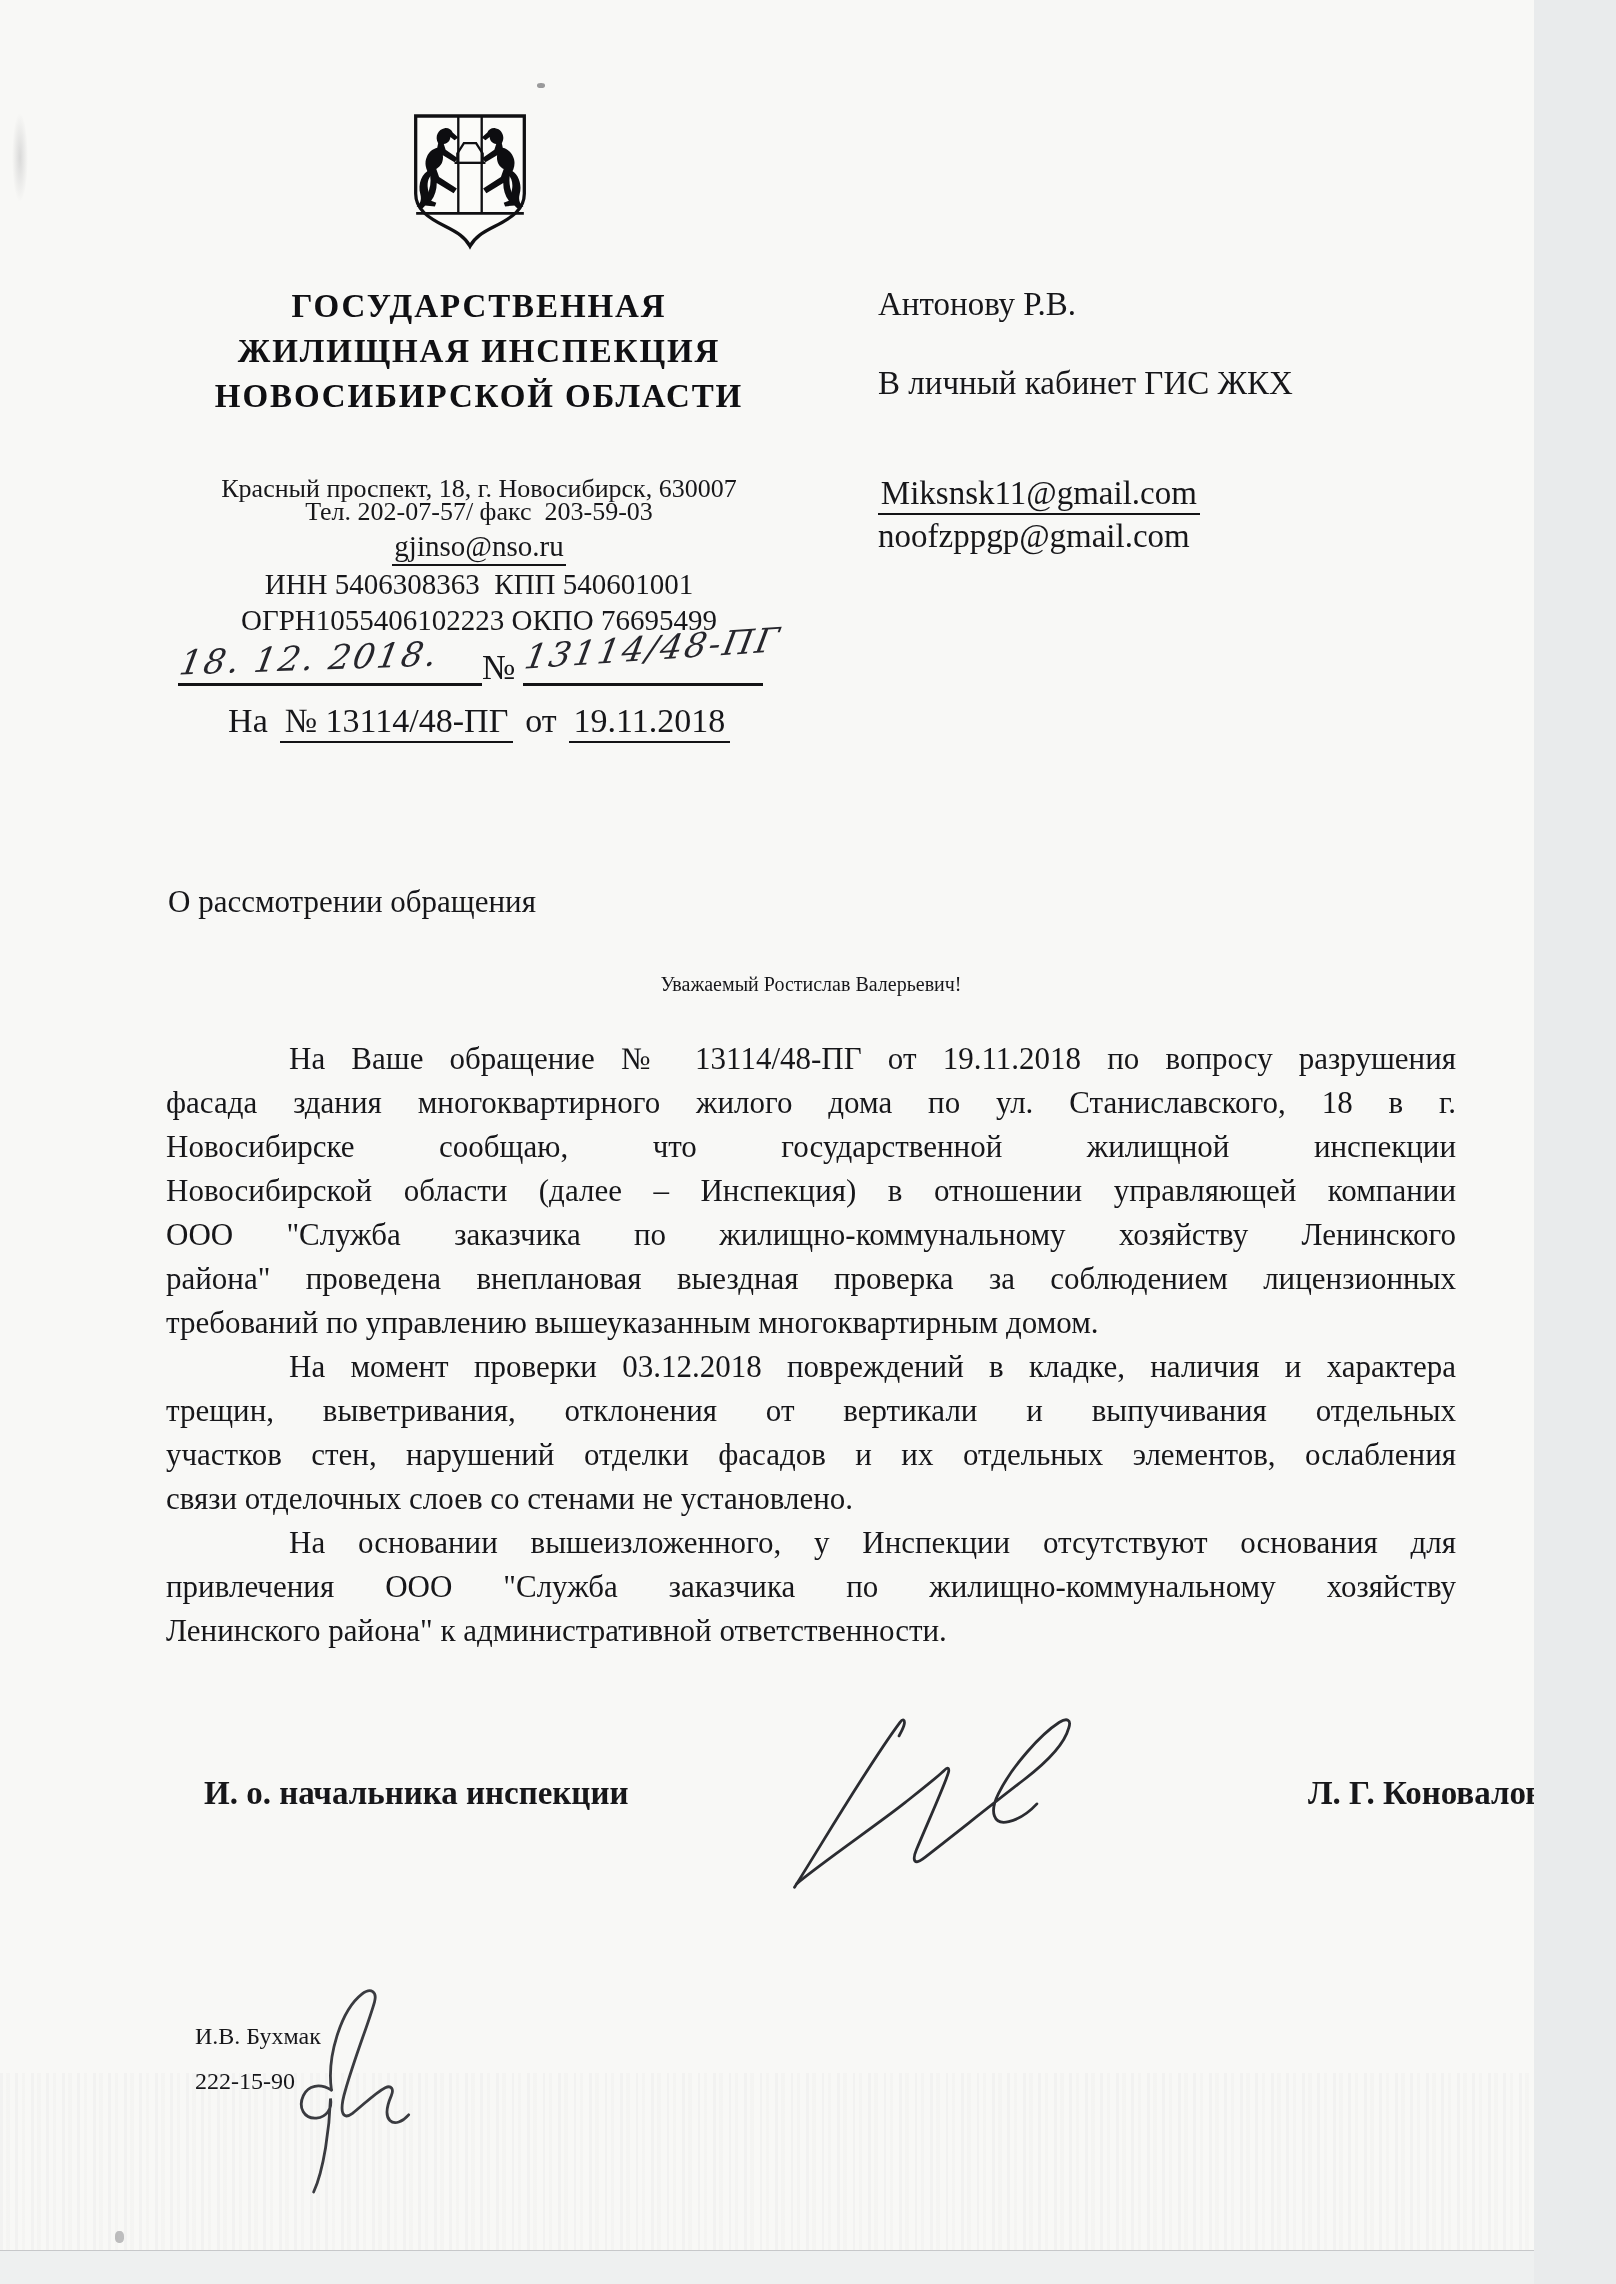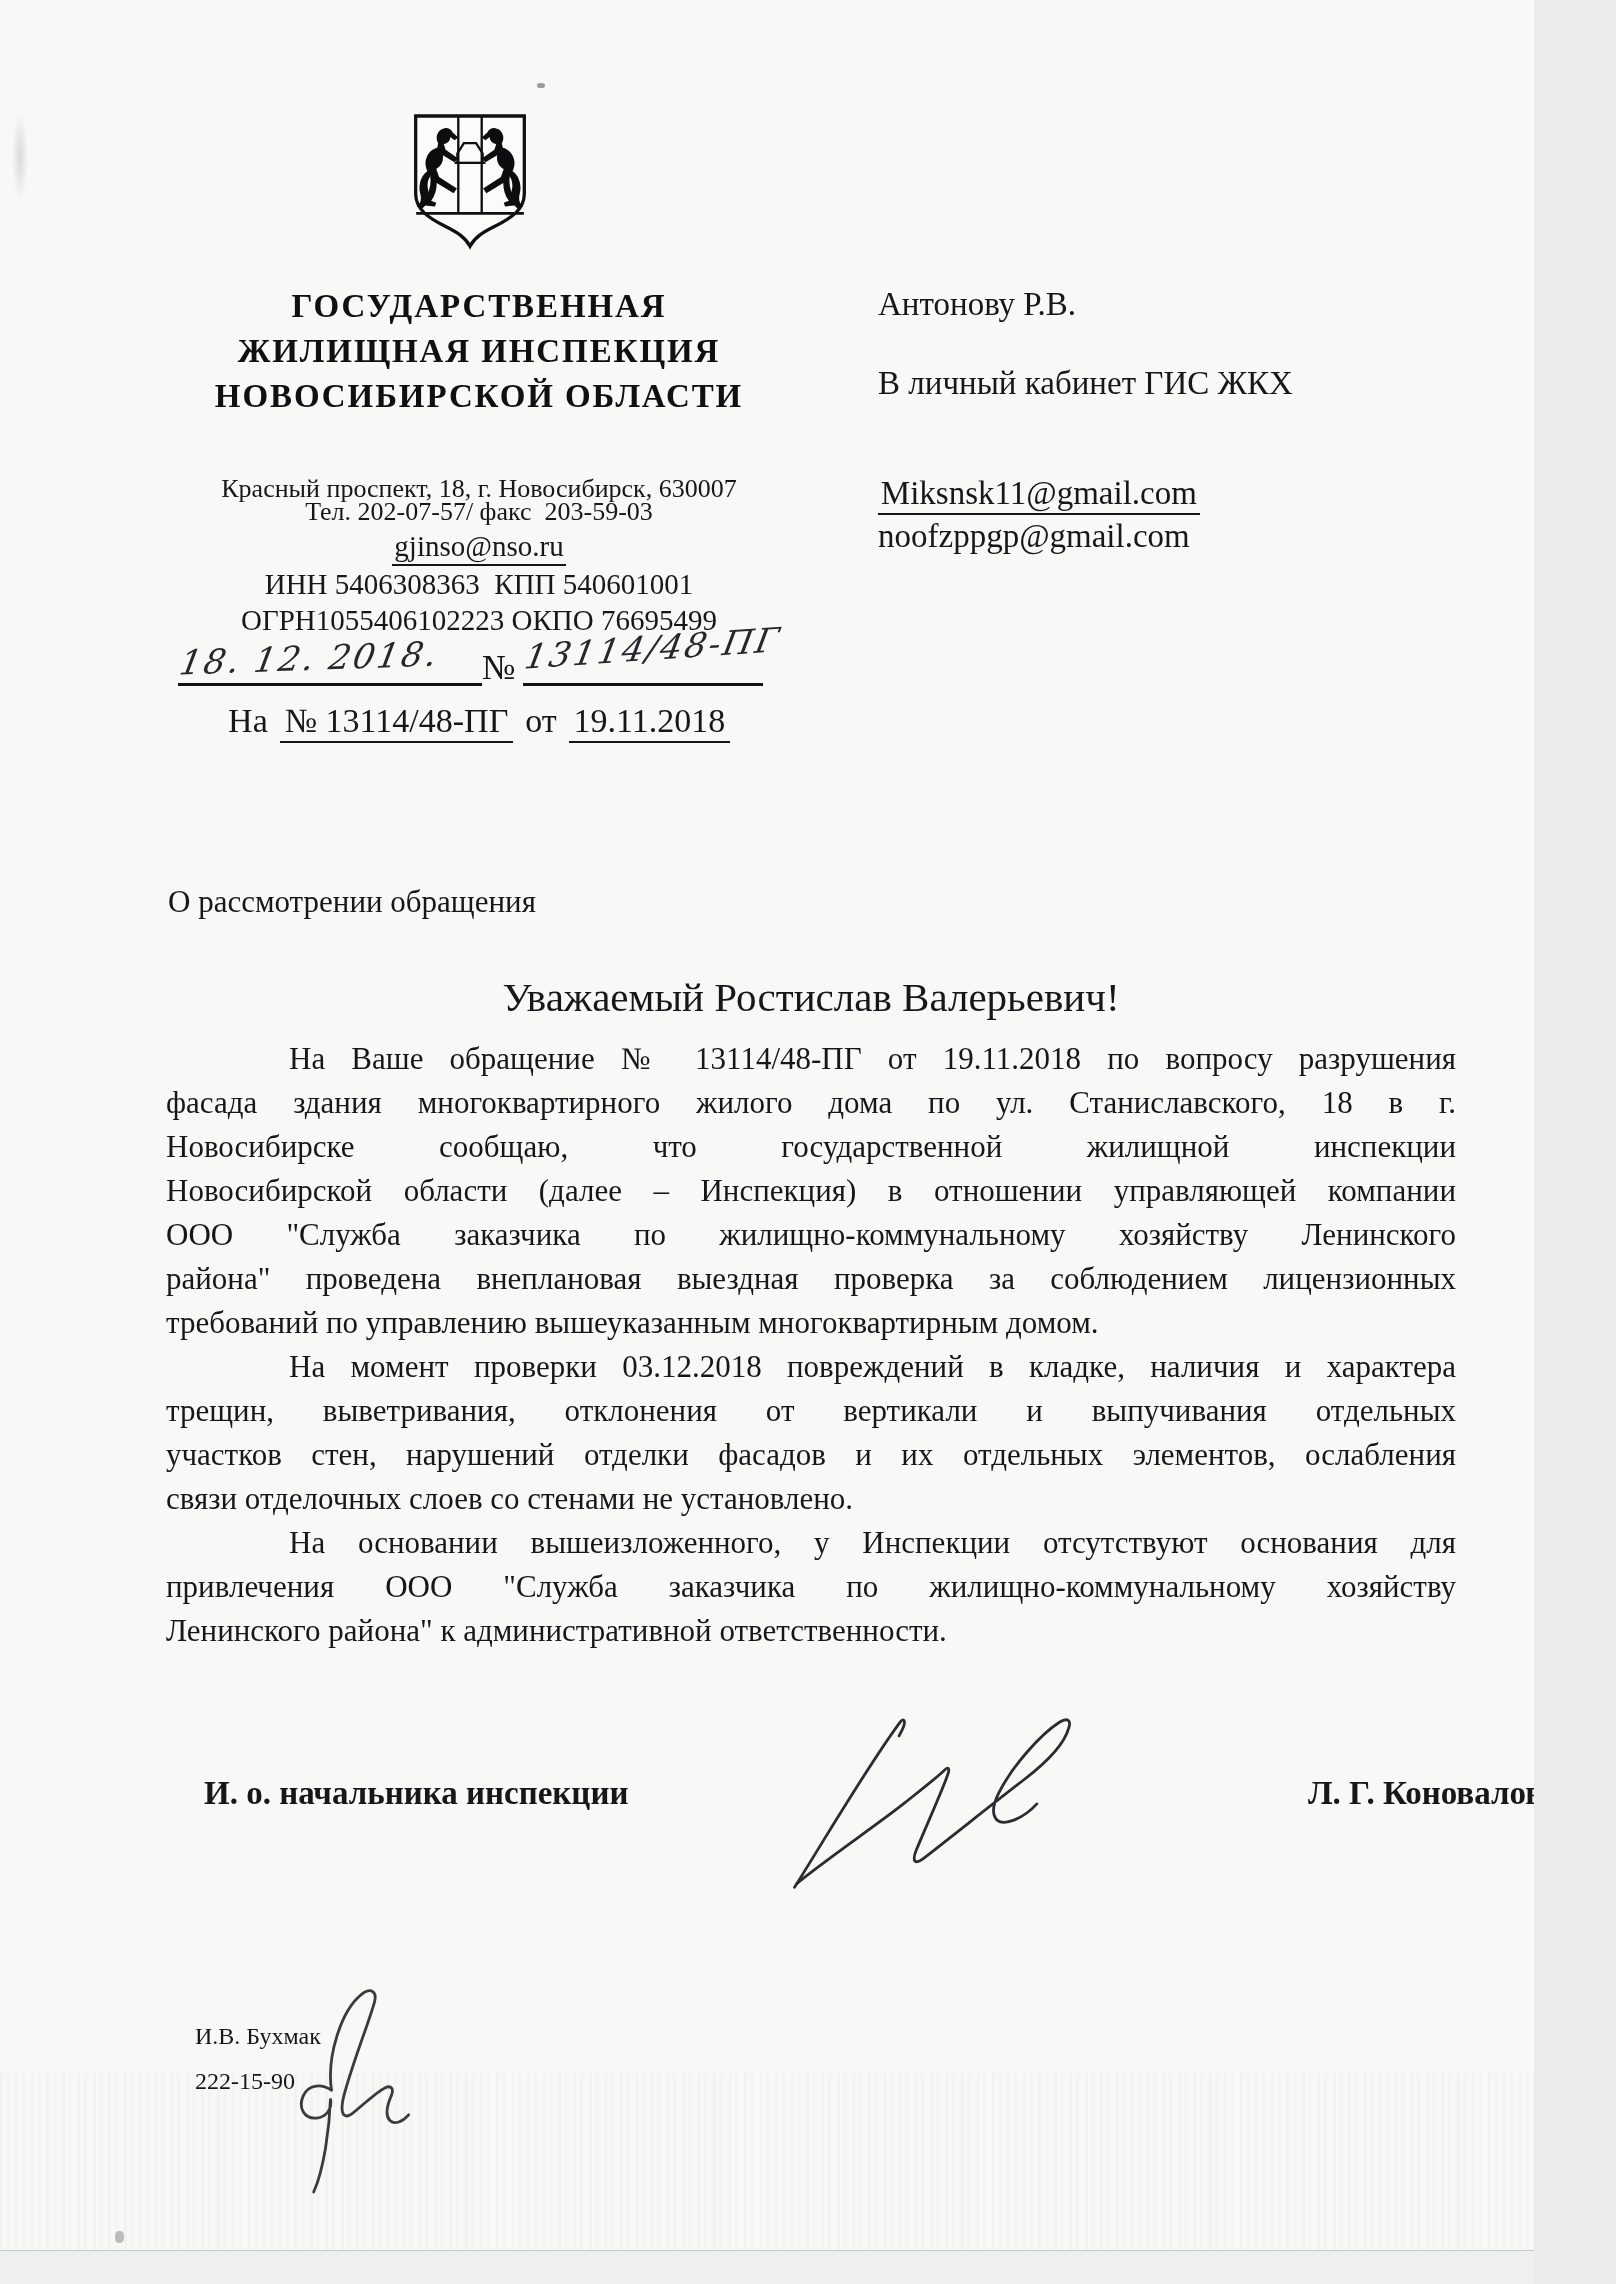--- a/index.html
+++ b/index.html
@@ -73,21 +73,21 @@
 
   
   .addr-block { position: absolute; left: 878px; width: 694px; font-size: 33px; }
   .addr-name    { top: 286px; }
   .addr-channel { top: 357px; margin-top: 8px; }
   .addr-email1  { top: 475px; }
   .addr-email2  { top: 518px; }
 
   
   .subject { position: absolute; left: 168px; top: 884px; font-size: 31px; }
-  .salutation { position: absolute; left: 166px; width: 1290px; top: 973px; text-align: center; font-size: 41px; }
+  .salutation { position: absolute; left: 166px; width: 1290px; top: 973px; text-align: center; font-size: 20px; }
   .body-paragraphs { position: absolute; left: 166px; top: 1037px; width: 1290px; font-size: 31px; line-height: 44px; }
   .bline { text-align: justify; text-align-last: justify; white-space: normal; }
   .bline.first { text-indent: 123px; }
   .bline.last { text-align-last: left; }
 
   
   .sig-row { position: absolute; left: 204px; top: 1775px; width: 1339px; font-size: 33px; display: flex; justify-content: space-between; font-weight: bold; }
   .sig-main { position: absolute; left: 750px; top: 1667px; width: 375px; height: 225px; }
   .sig-exec { position: absolute; left: 275px; top: 1973px; width: 169px; height: 234px; }
 

